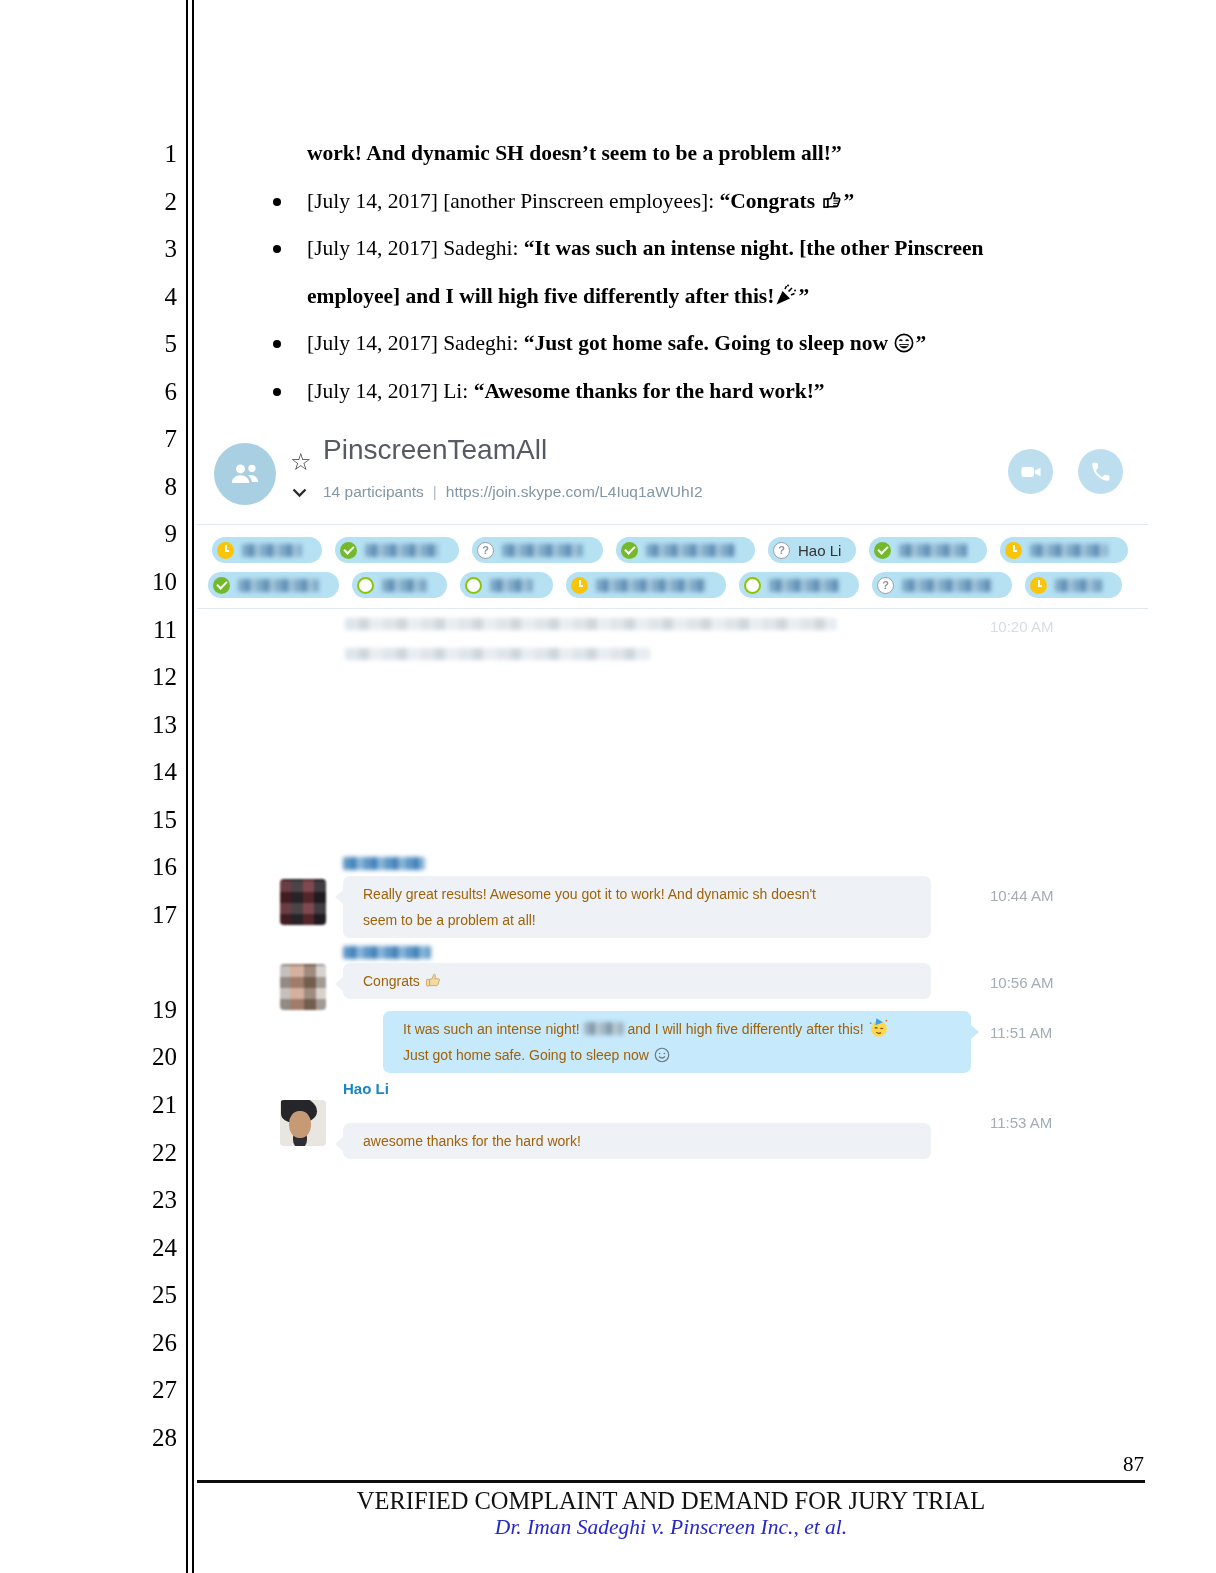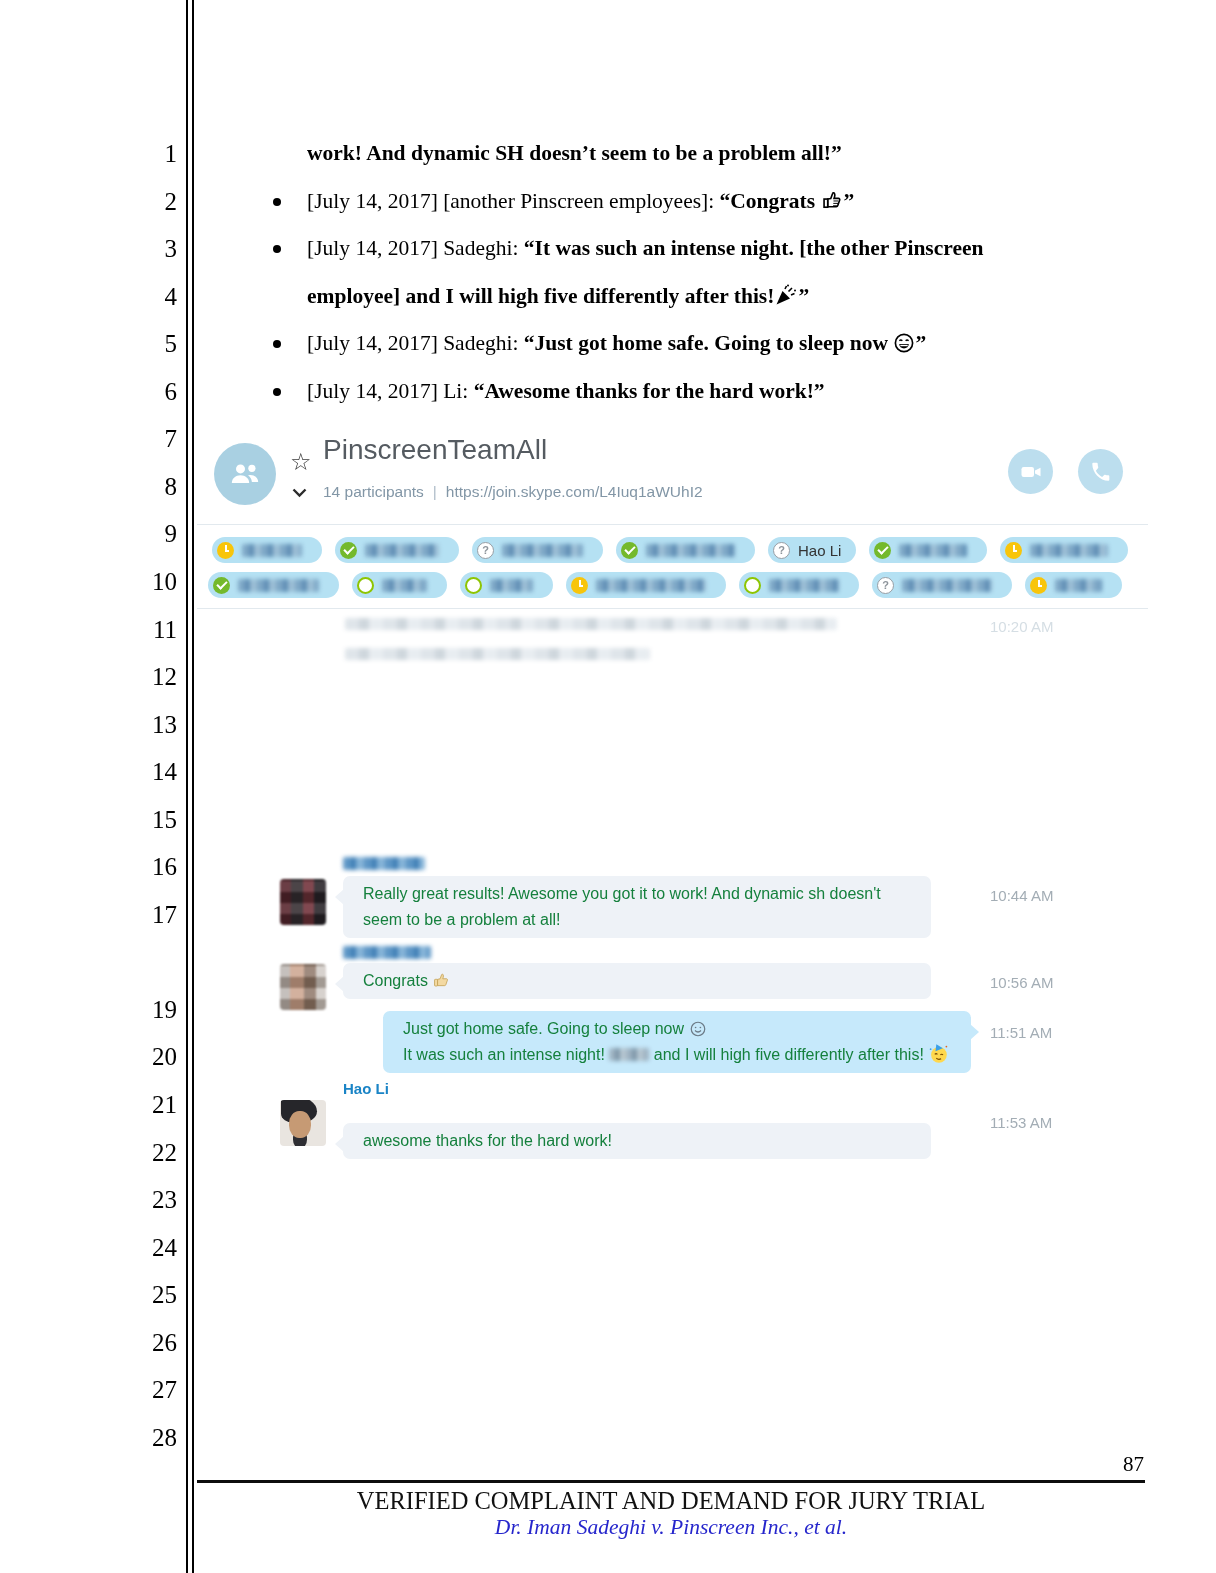--- a/index.html
+++ b/index.html
@@ -80,22 +80,22 @@
     background:repeating-linear-gradient(0deg,rgba(0,0,0,.28) 0 11px,rgba(255,255,255,.10) 11px 22px),
                repeating-linear-gradient(90deg,#5a2830 0 11px,#383034 11px 23px,#73343c 23px 34px,#2b262b 34px 46px); }
   .av-facepx { filter:blur(1px);
     background:repeating-linear-gradient(0deg,rgba(60,45,35,.30) 0 11px,rgba(255,255,255,.18) 11px 22px),
                repeating-linear-gradient(90deg,#b9b3af 0 10px,#caa089 10px 24px,#8a7263 24px 36px,#cfc9c4 36px 46px); }
   .av-hao { background:#e9e5e0; }
   .av-hao::before { content:""; position:absolute; left:1px; top:-3px; width:36px; height:26px;
                     background:#26262a; border-radius:10% 60% 50% 40%; }
   .av-hao::after { content:""; position:absolute; left:9px; top:11px; width:22px; height:27px;
                    background:#c69a74; border-radius:46%; box-shadow:0 14px 0 -4px #2e2e33; }
-  .bubble { position:absolute; border-radius:7px; font-size:16px; line-height:26px;
-            color:#15803d; padding:5px 20px; }
+  .bubble { position:absolute; border-radius:7px; font-size:14px; line-height:26px;
+            color:#a16207; padding:5px 20px; }
   .bubble.in { background:#eef2f7; }
   .bubble.in::before { content:""; position:absolute; left:-8px; top:13px;
     border:8px solid transparent; border-right:9px solid #eef2f7; border-left:0; }
   .bubble.out { background:#c6e9fb; }
   .bubble.out::after { content:""; position:absolute; right:-8px; top:13px;
     border:8px solid transparent; border-left:9px solid #c6e9fb; border-right:0; }
   .c-ts { position:absolute; left:793px; font-size:15px; color:#a3adb5; white-space:nowrap; }
   .redact { display:inline-block; width:40px; height:13px; border-radius:2px; vertical-align:-1px;
     filter:blur(2px); background:repeating-linear-gradient(90deg,#9fb3c2 0 6px,#7e97a9 6px 11px,#b7c7d2 11px 17px); }
 
@@ -277,34 +277,34 @@
         <div class="c-name-blur" style="left: 146px; top: 338px; width: 88px;"></div>
         <div class="av av-facepx" style="left: 83px; top: 356px;"></div>
         <div class="bubble in" style="left: 146px; top: 355px; width: 588px;">
           <div><span class="seg-reg">Congrats </span><span class="emj"><svg width="19" height="19" viewBox="0 0 24 24">
                 <path d="M7 10.5l3.2-.6 1.9-5.2c.3-.9 1.5-1 1.9-.1.5 1.1.6 2.3.2 3.4l-.6 1.8h4.7c.9 0 1.5.9 1.2 1.7l-2 5.8c-.2.7-.9 1.2-1.6 1.2H7z" fill="#f3d9a2" stroke="#c2a053" stroke-width="1"></path>
                 <rect x="3.2" y="10.5" width="3.8" height="8.5" rx="1" fill="#f3d9a2" stroke="#c2a053"></rect>
               </svg></span></div>
         </div>
         <div class="c-ts" style="top: 366px;">10:56 AM</div>
         <div class="bubble out" style="left: 186px; top: 403px; width: 588px;">
-          <div><span class="seg-reg">Just got home safe. Going to sleep now </span><span class="emj"><svg width="18" height="18" viewBox="0 0 24 24">
-                <circle cx="12" cy="12" r="9" fill="none" stroke="#6b7a86" stroke-width="1.6"></circle>
-                <circle cx="8.8" cy="10" r="1.1" fill="#6b7a86"></circle>
-                <circle cx="15.2" cy="10" r="1.1" fill="#6b7a86"></circle>
-                <path d="M8 14q4 4 8 0" stroke="#6b7a86" fill="none" stroke-width="1.6"></path>
-              </svg></span></div>
           <div><span class="seg-reg">It was such an intense night! </span><span class="redact"></span><span class="seg-reg"> and I will high five differently after this! </span><span class="emj"><svg width="21" height="21" viewBox="0 0 24 24">
                 <circle cx="12.5" cy="13.5" r="9" fill="#ffd84d"></circle>
                 <path d="M9.5 1.5l7.5 4.5-8.5 3.5z" fill="#3aa0e8"></path>
                 <path d="M7.8 13q1.3-1.6 3 0M14.2 13.6q1.3-1.6 3 0" stroke="#7a4b00" fill="none" stroke-width="1.3"></path>
                 <path d="M9.5 17.5q2.5 2 5.5.5" stroke="#7a4b00" fill="none" stroke-width="1.3"></path>
                 <circle cx="21" cy="4" r="1" fill="#e6651f"></circle>
                 <circle cx="3" cy="7" r="1" fill="#3aa0e8"></circle>
               </svg></span></div>
+          <div><span class="seg-reg">Just got home safe. Going to sleep now </span><span class="emj"><svg width="18" height="18" viewBox="0 0 24 24">
+                <circle cx="12" cy="12" r="9" fill="none" stroke="#6b7a86" stroke-width="1.6"></circle>
+                <circle cx="8.8" cy="10" r="1.1" fill="#6b7a86"></circle>
+                <circle cx="15.2" cy="10" r="1.1" fill="#6b7a86"></circle>
+                <path d="M8 14q4 4 8 0" stroke="#6b7a86" fill="none" stroke-width="1.6"></path>
+              </svg></span></div>
         </div>
         <div class="c-ts" style="top: 416px;">11:51 AM</div>
         <div class="c-name" style="left: 146px; top: 472px;">Hao Li</div>
         <div class="av av-hao" style="left: 83px; top: 492px;"></div>
         <div class="bubble in" style="left: 146px; top: 515px; width: 588px;">
           <div><span class="seg-reg">awesome thanks for the hard work!</span></div>
         </div>
         <div class="c-ts" style="top: 506px;">11:53 AM</div>
       </div>
   </div>

